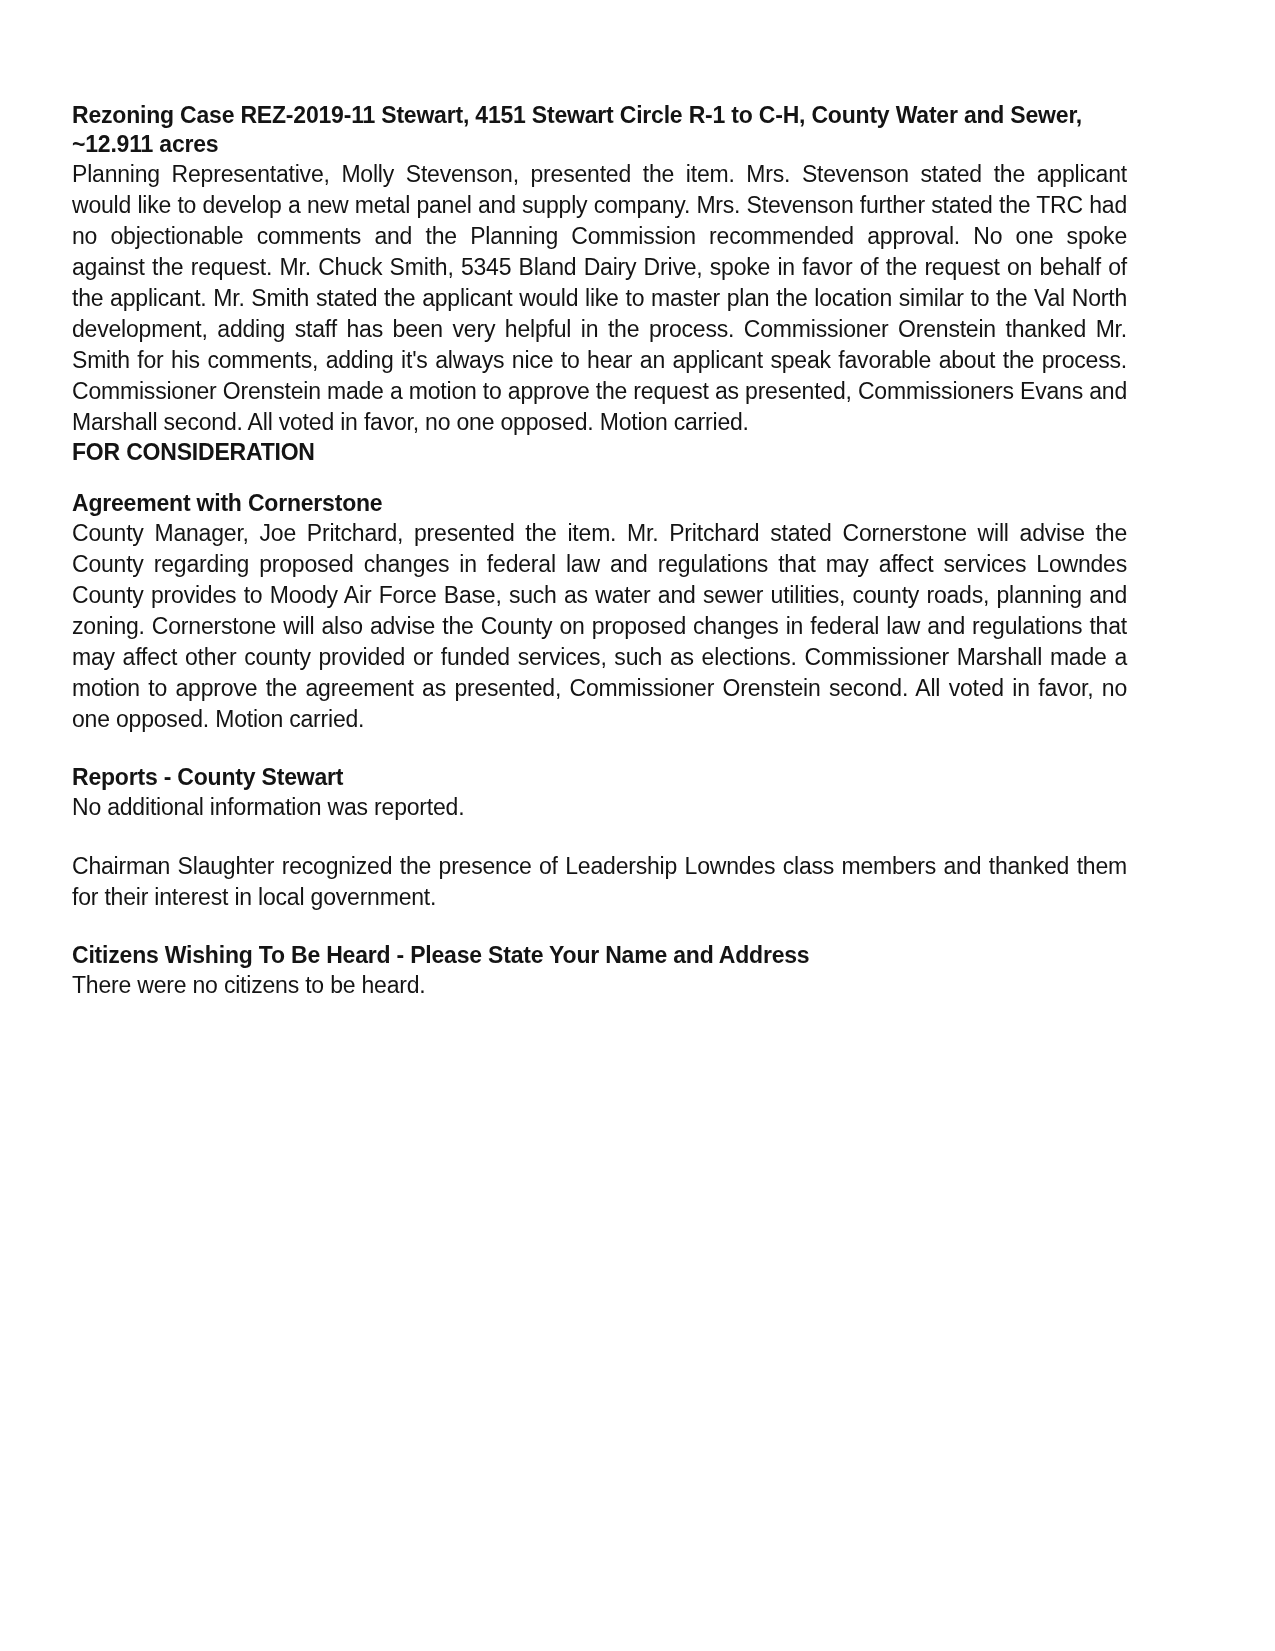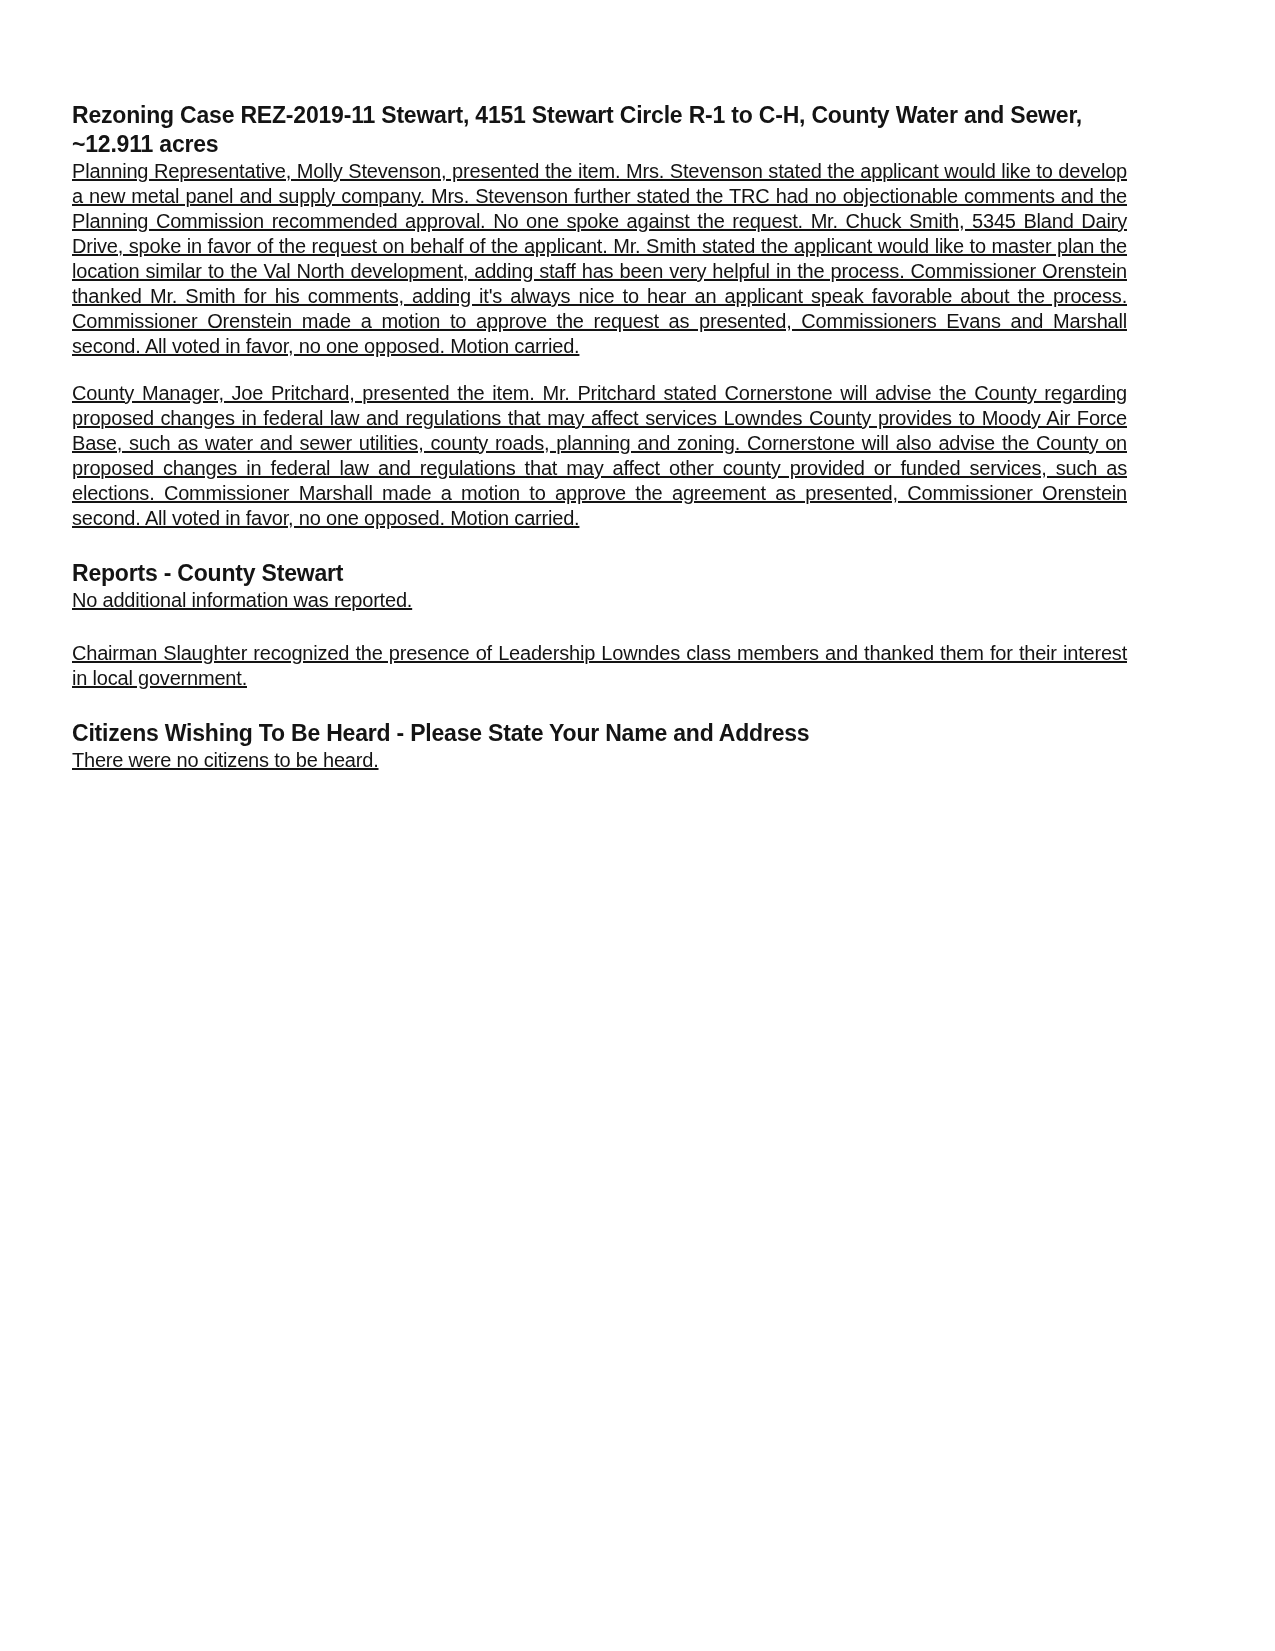--- a/index.html
+++ b/index.html
@@ -19,41 +19,42 @@
     background: #ffffff;
     padding: 101px 148px 0 72px;
   }
   .h {
     font-weight: bold;
     font-size: 23px;
     line-height: 29px;
     letter-spacing: -0.2px;
   }
   .body-text {
-    font-size: 20px;
-    line-height: 25px;
+    font-size: 23px;
+    line-height: 31px;
     letter-spacing: -0.2px;
-    text-decoration: underline;
   }
   .j { text-align: justify; }
   .gap { margin-top: 28px; }
   .gap-sm { margin-top: 22px; }
 </style>
 </head>
 <body>
 
 <div class="page">
 
   <section>
     <h2 class="h">Rezoning Case REZ-2019-11 Stewart, 4151 Stewart Circle R-1 to C-H, County Water and Sewer, ~12.911 acres</h2>
     <p class="body-text j">Planning Representative, Molly Stevenson, presented the item.  Mrs. Stevenson stated the applicant would like to develop a new metal panel and supply company.  Mrs. Stevenson further stated the TRC had no objectionable comments and the Planning Commission recommended approval.  No one spoke against the request.  Mr. Chuck Smith, 5345 Bland Dairy Drive, spoke in favor of the request on behalf of the applicant.  Mr. Smith stated the applicant would like to master plan the location similar to the Val North development, adding staff has been very helpful in the process.  Commissioner Orenstein thanked Mr. Smith for his comments, adding it's always nice to hear an applicant speak favorable about the process.  Commissioner Orenstein made a motion to approve the request as presented, Commissioners Evans and Marshall second.  All voted in favor, no one opposed.  Motion carried.</p>
   </section>
 
+  <h2 class="h">FOR CONSIDERATION</h2>
 
   <section class="gap-sm">
+    <h3 class="h">Agreement with Cornerstone</h3>
     <p class="body-text j">County Manager, Joe Pritchard, presented the item.  Mr. Pritchard stated Cornerstone will advise the County regarding proposed changes in federal law and regulations that may affect services Lowndes County provides to Moody Air Force Base, such as water and sewer utilities, county roads, planning and zoning.  Cornerstone will also advise the County on proposed changes in federal law and regulations that may affect other county provided or funded services, such as elections.  Commissioner Marshall made a motion to approve the agreement as presented, Commissioner Orenstein second.  All voted in favor, no one opposed.  Motion carried.</p>
   </section>
 
   <section class="gap">
     <h3 class="h">Reports - County Stewart</h3>
     <p class="body-text">No additional information was reported.</p>
   </section>
 
   <section class="gap">
     <p class="body-text j">Chairman Slaughter recognized the presence of Leadership Lowndes class members and thanked them for their interest in local government.</p>

